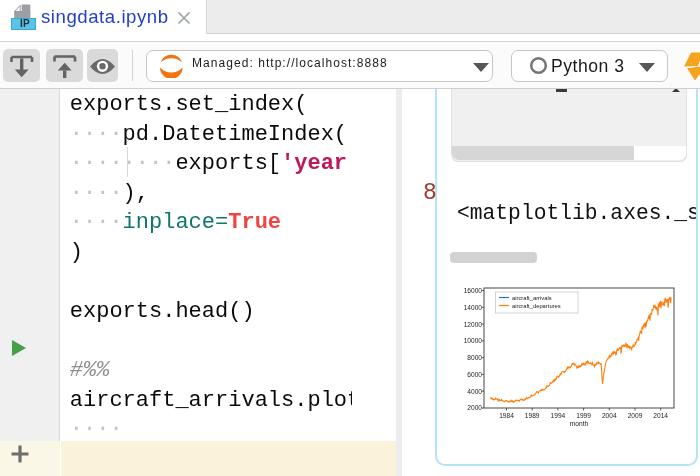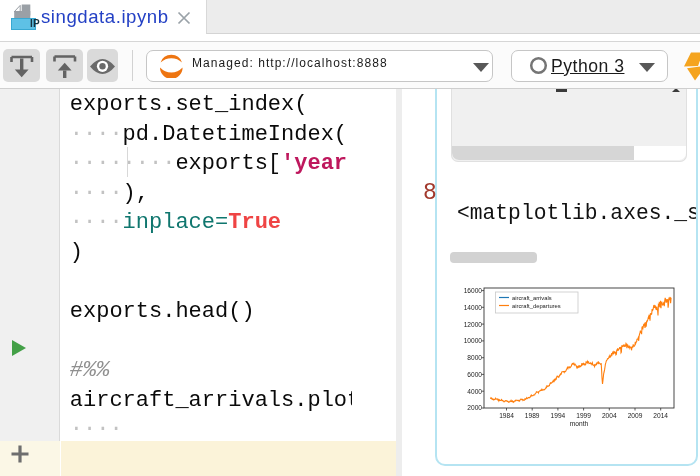--- a/index.html
+++ b/index.html
@@ -3,21 +3,21 @@
 html,body{margin:0;padding:0;width:700px;height:476px;overflow:hidden;background:#fff;
   font-family:"Liberation Sans",sans-serif;}
 *{box-sizing:border-box;}
 .abs{position:absolute;}
 #page{position:relative;width:700px;height:476px;}
 
 #tabbar{left:0;top:0;width:700px;height:34px;background:#fff;}
 #tabrest{left:206px;top:0;width:494px;height:34px;background:#ececec;
   border-left:1px solid #d8d8d8;border-bottom:1px solid #d4d4d4;}
 #tabicon-ip{left:11px;top:18px;width:25px;height:12px;background:#5ec1e6;border:1px solid #38a8d2;
-  color:#16323f;font-weight:bold;font-size:10px;line-height:10px;text-align:left;padding-left:18px;letter-spacing:0.3px;}
+  color:#16323f;font-weight:bold;font-size:10px;line-height:10px;text-align:left;padding-left:8px;letter-spacing:0.3px;}
 #tabtitle{left:41px;top:6px;font-size:18.6px;color:#2441c5;letter-spacing:0.55px;}
 
 #strip2{left:0;top:34px;width:700px;height:8px;background:#fff;border-bottom:1px solid #d6d6d6;}
 #toolbar{left:0;top:42px;width:700px;height:47px;background:#fbfbfb;border-bottom:1px solid #cfcfcf;}
 .tbtn{top:49px;width:37px;height:33px;background:#dadada;border-radius:5px;}
 #tsep{left:132px;top:50px;width:1px;height:31px;background:#d2d2d2;}
 .combo{top:50px;height:32px;background:#fff;border:1px solid #c6c6c6;border-radius:7px;}
 .ctext{top:56px;font-size:17.6px;color:#1b1b1b;letter-spacing:0.1px;}
 .carrow{width:0;height:0;border-left:8px solid transparent;border-right:8px solid transparent;border-top:9px solid #585858;}
 
@@ -90,21 +90,21 @@
   <svg class="abs" style="left:158.5px;top:52.5px" width="24" height="25" viewBox="0 0 24 25">
     <path d="M1.6 9.5 A11.3 11.3 0 0 1 23 9.5 A15.5 15.5 0 0 0 1.6 9.5 Z" fill="#ee7511"></path>
     <path d="M1 14.6 A11.3 11.3 0 0 0 23.6 14.6 A15.5 15.5 0 0 1 1 14.6 Z" fill="#ee7511"></path>
   </svg>
   <div class="abs ctext" style="left:192px;font-size:12px;letter-spacing:1.05px;">Managed: http://localhost:8888</div>
   <div class="abs carrow" style="left:473px;top:63px;"></div>
   <div class="abs combo" style="left:511px;width:157px;"></div>
   <svg class="abs" style="left:529px;top:56px" width="19" height="19" viewBox="0 0 19 19">
     <circle cx="9.5" cy="9.5" r="7.3" stroke="#757575" stroke-width="2.5" fill="none"></circle>
   </svg>
-  <div class="abs ctext" style="left:551px;letter-spacing:0.5px;text-decoration:underline;">Python 3</div>
+  <div class="abs ctext" style="left:551px;letter-spacing:0.5px;">Python 3</div>
   <div class="abs carrow" style="left:639px;top:63px;"></div>
   <svg class="abs" style="left:682px;top:51px" width="18" height="31" viewBox="0 0 18 31">
     <polygon points="9,1.5 21,1.5 16,15 2,15.6" fill="#f5a41f"></polygon>
     <polygon points="5,17.3 24,14.6 13,29.5" fill="#f5a41f"></polygon>
   </svg>
 
   <div class="abs" id="gutter"></div>
   <div class="abs" id="play"></div>
   <svg class="abs" id="plus" style="left:9px;top:443px;z-index:6" width="22" height="22" viewBox="0 0 22 22">
     <path d="M11 2.5 L11 19.5 M2.5 11 L19.5 11" stroke="#6e6e6e" stroke-width="3.2" fill="none"></path>

